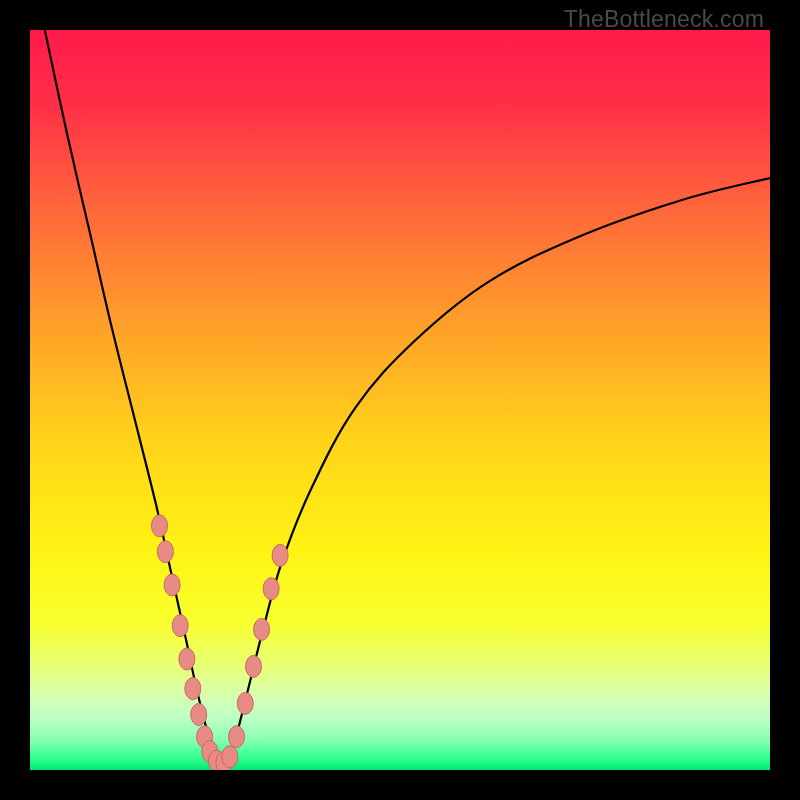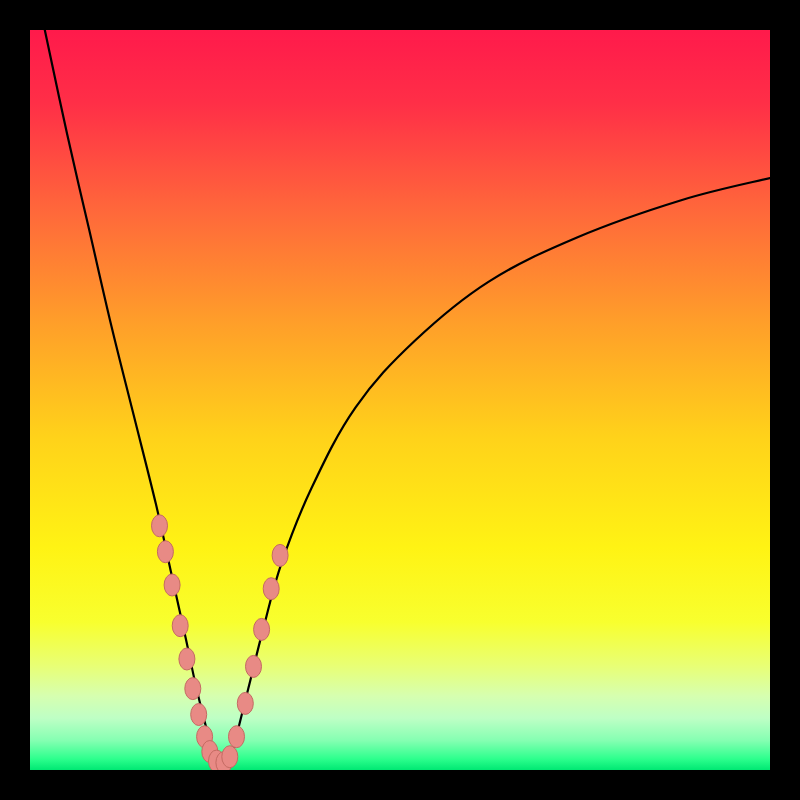--- a/index.html
+++ b/index.html
@@ -97,14 +97,15 @@
           <ellipse cx="215.3" cy="673.4" rx="8" ry="11" fill="#e88a85" stroke="#c46a62" stroke-width="1"></ellipse>
           <ellipse cx="223.5" cy="636.4" rx="8" ry="11" fill="#e88a85" stroke="#c46a62" stroke-width="1"></ellipse>
           <ellipse cx="231.6" cy="599.4" rx="8" ry="11" fill="#e88a85" stroke="#c46a62" stroke-width="1"></ellipse>
           <ellipse cx="241.2" cy="558.7" rx="8" ry="11" fill="#e88a85" stroke="#c46a62" stroke-width="1"></ellipse>
           <ellipse cx="250.1" cy="525.4" rx="8" ry="11" fill="#e88a85" stroke="#c46a62" stroke-width="1"></ellipse>
         </g>
     </svg>
 
   </div>
 
+  <div class="watermark">TheBottleneck.com</div>
 
 </div>
 
 </body></html>

